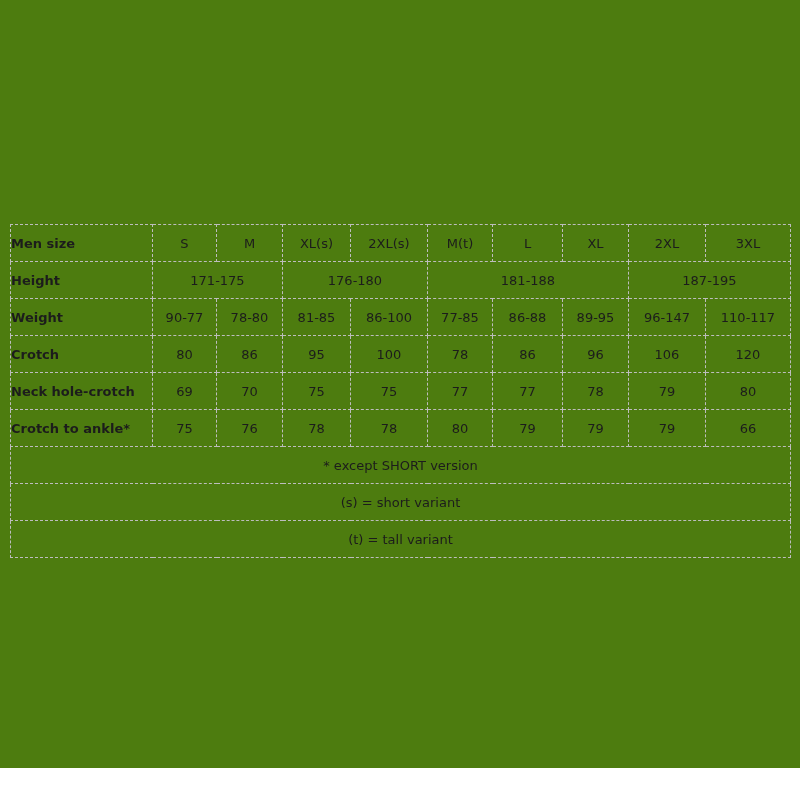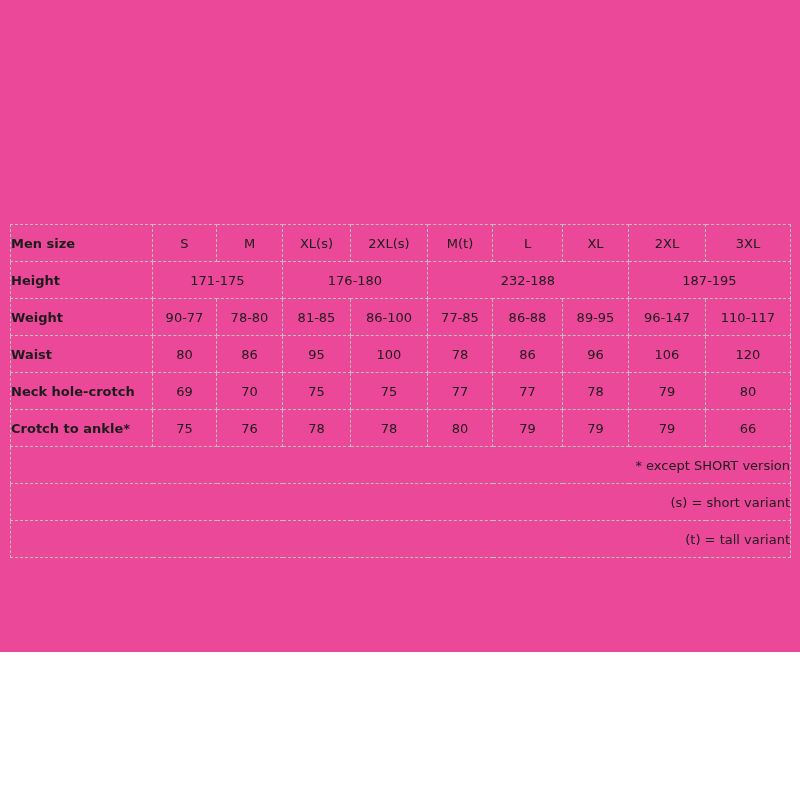--- a/index.html
+++ b/index.html
@@ -7,22 +7,22 @@
     padding: 0;
     width: 800px;
     height: 800px;
     background: #ffffff;
     font-family: "DejaVu Sans", "Liberation Sans", sans-serif;
     color: #1c1c1c;
   }
   .page {
     position: relative;
     width: 800px;
-    height: 652px;
-    background: #ec4899;
+    height: 768px;
+    background: #4d7c0f;
   }
   .table-wrap {
     position: absolute;
     left: 10px;
     top: 224px;
   }
   table.size-chart {
     border-collapse: collapse;
     table-layout: fixed;
     width: 780px;
@@ -40,21 +40,21 @@
   td.label-cell {
     font-weight: bold;
     text-align: left;
     padding-left: 11px;
   }
   td.value-cell {
     text-align: center;
     font-weight: normal;
   }
   td.footnote-cell {
-    text-align: right;
+    text-align: center;
     padding-left: 11px;
     font-weight: normal;
   }
 </style>
 </head>
 <body>
 
 <div class="page">
   <div class="table-wrap">
     <table class="size-chart">
@@ -80,37 +80,37 @@
             <td class="value-cell">M(t)</td>
             <td class="value-cell">L</td>
             <td class="value-cell">XL</td>
             <td class="value-cell">2XL</td>
             <td class="value-cell">3XL</td>
           </tr>
         <tr>
           <td class="label-cell">Height</td>
         <td class="value-cell" colspan="2">171-175</td>
             <td class="value-cell" colspan="2">176-180</td>
-            <td class="value-cell" colspan="3">232-188</td>
+            <td class="value-cell" colspan="3">181-188</td>
             <td class="value-cell" colspan="2">187-195</td>
           </tr>
       <tr>
             <td class="label-cell">Weight</td>
             <td class="value-cell">90-77</td>
             <td class="value-cell">78-80</td>
             <td class="value-cell">81-85</td>
             <td class="value-cell">86-100</td>
             <td class="value-cell">77-85</td>
             <td class="value-cell">86-88</td>
             <td class="value-cell">89-95</td>
             <td class="value-cell">96-147</td>
             <td class="value-cell">110-117</td>
           </tr>
           <tr>
-            <td class="label-cell">Waist</td>
+            <td class="label-cell">Crotch</td>
             <td class="value-cell">80</td>
             <td class="value-cell">86</td>
             <td class="value-cell">95</td>
             <td class="value-cell">100</td>
             <td class="value-cell">78</td>
             <td class="value-cell">86</td>
             <td class="value-cell">96</td>
             <td class="value-cell">106</td>
             <td class="value-cell">120</td>
           </tr>

